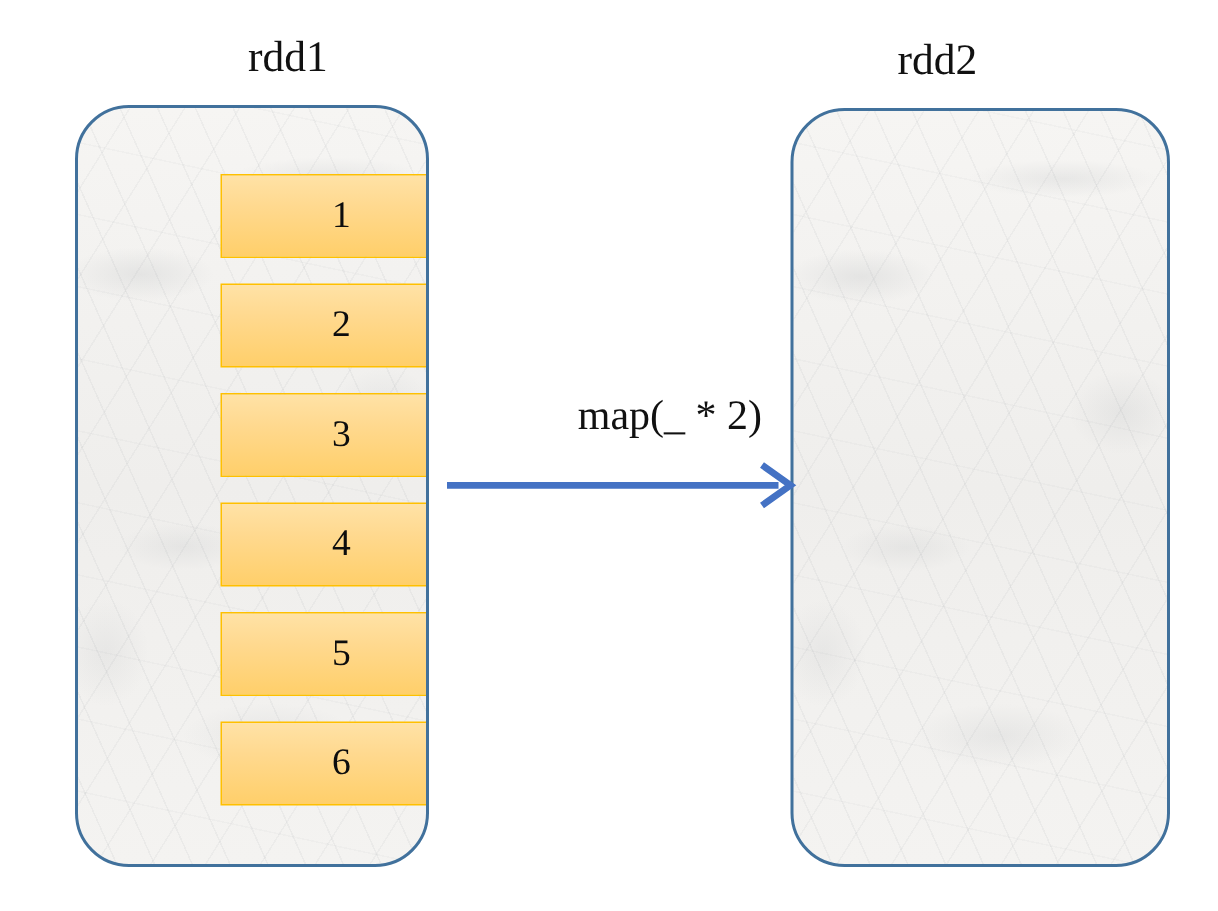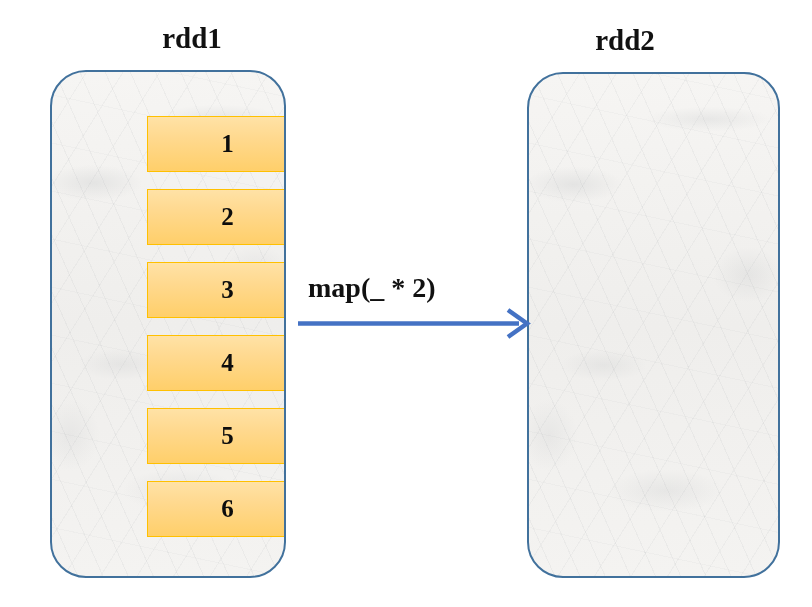--- a/index.html
+++ b/index.html
@@ -13,21 +13,20 @@
     position: relative;
     overflow: hidden;
     font-family: "Liberation Serif", "DejaVu Serif", serif;
   }
 
   .canvas {
     position: absolute;
     left: 0; top: 0;
     width: 812px;
     height: 607px;
-    font-weight: bold;
   }
 
   
   .rdd-title {
     position: absolute;
     font-family: "Liberation Serif", "DejaVu Serif", serif;
     font-size: 29px;
     color: #111111;
     text-align: center;
     line-height: 1;
@@ -81,23 +80,23 @@
   #arrow-svg {
     position: absolute;
     left: 295px;
     top: 305px;
     width: 240px;
     height: 38px;
   }
   #arrow-label {
     position: absolute;
     left: 308px;
-    top: 272px;
+    top: 262px;
     width: 200px;
-    text-align: left;
+    text-align: right;
     font-family: "Liberation Serif", "DejaVu Serif", serif;
     font-size: 28px;
     color: #111111;
     white-space: nowrap;
   }
 </style>
 </head>
 <body>
 
 <div class="canvas">

